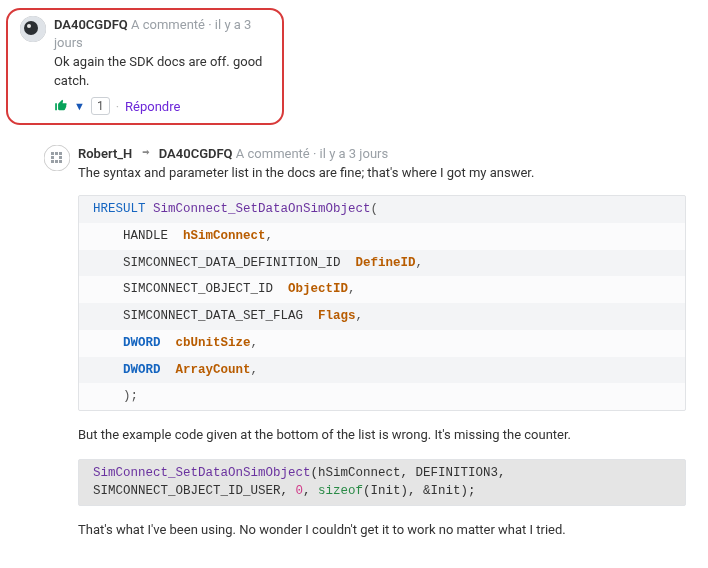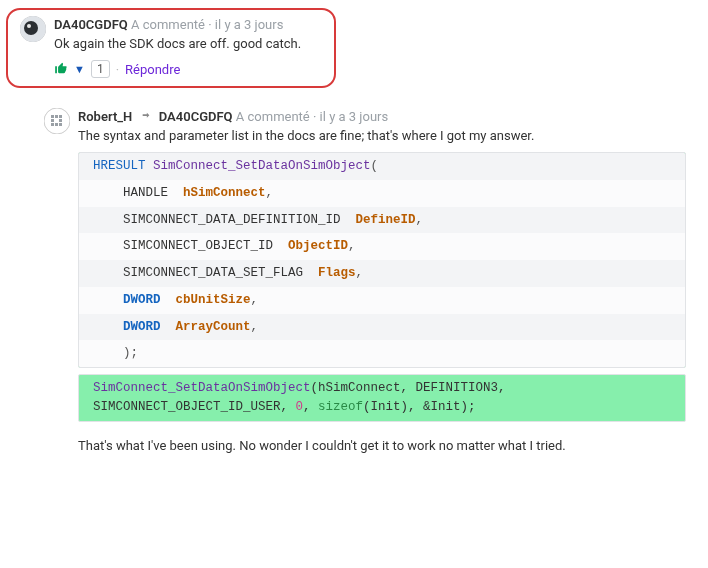--- a/index.html
+++ b/index.html
@@ -10,21 +10,21 @@
     color: #333;
     width: 708px;
     padding: 4px 0 10px 0;
   }
   .comment-block { padding: 6px 10px 6px 10px; margin-bottom: 14px; }
   .highlighted {
     border: 2px solid #d83a3a;
     border-radius: 14px;
     padding: 6px 12px 8px 12px;
     margin: 4px 6px 14px 6px;
-    width: 330px;
+    width: 278px;
   }
   .comment-head { display: flex; align-items: flex-start; gap: 8px; }
   .avatar {
     width: 26px; height: 26px; border-radius: 50%;
     flex-shrink: 0;
     background: #aaa;
     display: inline-flex; align-items: center; justify-content: center;
   }
   .avatar svg { width: 26px; height: 26px; }
   .comment-main { flex: 1; }
@@ -45,24 +45,24 @@
   }
   .action-link { color: #6d28d9; cursor: pointer; }
   .dot { color: #bbb; }
   .thumb-up { color: #07a35a; }
   .chev-down { color: #1857b6; font-size: 11px; }
 
   .indent { margin-left: 34px; }
   .second .comment-main { padding-right: 12px; }
 
   .codeblock {
-    background: #86efac;
+    background: #e5e5e5;
     border: 1px solid #e1e3e6;
     border-radius: 2px;
-    margin: 6px 0;
+    margin: 12px 0;
     font-family: "SFMono-Regular", Consolas, "Liberation Mono", Menlo, monospace;
     font-size: 12.5px;
     overflow: hidden;
   }
   .codeblock .line {
     padding: 4px 14px;
     white-space: pre;
     line-height: 1.5;
   }
   .codeblock.striped .line:nth-child(odd) { background: #f3f4f6; }
@@ -149,20 +149,21 @@
         <div class="line"><span class="tok-type">HRESULT </span><span class="tok-func">SimConnect_SetDataOnSimObject</span><span class="tok-sym">(</span></div>
         <div class="line"><span class="tok-param">    HANDLE  </span><span class="tok-paramname">hSimConnect</span><span class="tok-sym">,</span></div>
         <div class="line"><span class="tok-param">    SIMCONNECT_DATA_DEFINITION_ID  </span><span class="tok-paramname">DefineID</span><span class="tok-sym">,</span></div>
         <div class="line"><span class="tok-param">    SIMCONNECT_OBJECT_ID  </span><span class="tok-paramname">ObjectID</span><span class="tok-sym">,</span></div>
         <div class="line"><span class="tok-param">    SIMCONNECT_DATA_SET_FLAG  </span><span class="tok-paramname">Flags</span><span class="tok-sym">,</span></div>
         <div class="line"><span class="tok-plain">    </span><span class="tok-keyword">DWORD</span><span class="tok-plain">  </span><span class="tok-paramname">cbUnitSize</span><span class="tok-sym">,</span></div>
         <div class="line"><span class="tok-plain">    </span><span class="tok-keyword">DWORD</span><span class="tok-plain">  </span><span class="tok-paramname">ArrayCount</span><span class="tok-sym">,</span></div>
         <div class="line"><span class="tok-sym">    );</span></div>
       </div>
 
+      <div class="para">But the example code given at the bottom of the list is wrong. It's missing the counter.</div>
 
       <div class="codeblock wrap">
         <div class="line"><span class="tok-func">SimConnect_SetDataOnSimObject</span><span class="tok-plain">(hSimConnect, DEFINITION3, SIMCONNECT_OBJECT_ID_USER, </span><span class="tok-num">0</span><span class="tok-plain">, </span><span class="tok-call">sizeof</span><span class="tok-plain">(Init), &amp;Init);</span></div>
       </div>
 
       <div class="para">That's what I've been using. No wonder I couldn't get it to work no matter what I tried.</div>
 
     </div>
   </div>
 </div>

